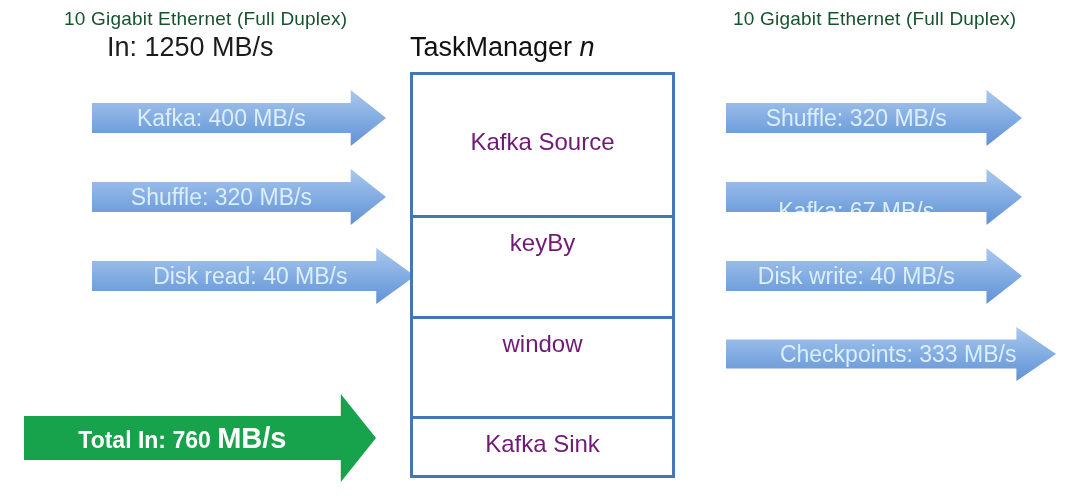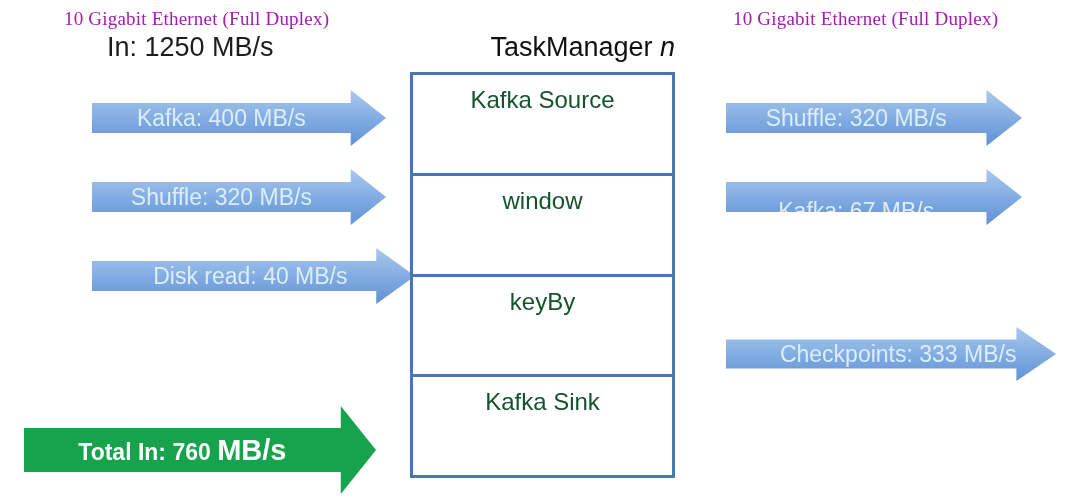--- a/index.html
+++ b/index.html
@@ -7,21 +7,21 @@
     position: relative;
     width: 1080px;
     height: 498px;
     background: #ffffff;
     overflow: hidden;
     font-family: "Liberation Sans", sans-serif;
     color: var(--text-dark, #212121);
   }
   
   .net-header { position: absolute; white-space: nowrap; }
-  .net-header .line1 { font-size: 19px; color: #a21caf; letter-spacing: 0.2px; font-family: Liberation Serif, serif; }
+  .net-header .line1 { font-size: 19px; color: #14532d; letter-spacing: 0.2px; }
   .net-header .line2 { font-size: 27px; color: #1c1c1c; margin-top: 2px; margin-left: 43px; }
   .net-header.left  { left: 64px;  top: 8px; }
   .net-header.right { left: 733px; top: 8px; }
 
   
   .arrow {
     position: absolute;
     display: flex;
     align-items: center;
     justify-content: center;
@@ -51,54 +51,55 @@
     font-size: 23px;
     padding-right: 10%;
     white-space: nowrap;
   }
   .arrow.green .unit { font-size: 29px; }
 
   
   .l-arrow1 { left: 78px; top: 90px;  width: 294px; height: 56px; }
   .l-arrow2 { left: 78px; top: 169px; width: 294px; height: 56px; }
   .l-arrow3 { left: 78px; top: 248px; width: 294px; height: 56px; padding-left: 29px; }
-  .l-green  { left: 10px; top: 406px; width: 352px; height: 88px; }
+  .l-green  { left: 10px; top: 394px; width: 352px; height: 88px; }
 
   
   .r-arrow1 { left: 712px; top: 90px;  width: 296px; height: 56px; }
   .r-arrow2 { left: 712px; top: 169px; width: 296px; height: 56px; align-items: flex-end; }
   .r-arrow3 { left: 712px; top: 248px; width: 296px; height: 56px; }
   .r-arrow4 { left: 712px; top: 327px; width: 330px; height: 54px; justify-content: flex-end; }
   .r-green  { left: 710px; top: 395px; width: 357px; height: 88px; }
 
   
   .tm-title {
     position: absolute;
     left: 410px; top: 32px; width: 265px;
-    text-align: right;
+    text-align: left;
     font-size: 27px;
     color: #111111;
     white-space: nowrap;
   }
   .tm-title .it { font-style: italic; }
   .tm-box {
     position: absolute;
     left: 410px; top: 72px;
     width: 259px; height: 400px;
     border: 3px solid var(--box-border, #4677b4);
     background: #ffffff;
     display: flex;
     flex-direction: column;
   }
   .tm-section {
     flex: 1;
     text-align: center;
     padding-top: 11px;
     font-size: 24px;
-    color: #14532d;
+    color: #701a75;
+    margin-top: 42px;
   }
   .tm-section + .tm-section { border-top: 3px solid var(--box-border, #4677b4); }
 </style>
 </head>
 <body>
 
 <div class="canvas">
 
   <div class="net-header left">
     <div class="line1">10 Gigabit Ethernet (Full Duplex)</div>
@@ -114,32 +115,35 @@
   <div class="arrow blue l-arrow3">
     <span class="arrow-label">Disk read: 40 MB/s</span>
   </div>
   <div class="arrow green l-green">
     <span class="arrow-label"><span>Total In: 760 </span><span class="unit">MB/s</span></span>
   </div>
 
   <div class="tm-title"><span>TaskManager </span><span class="it">n</span></div>
   <div class="tm-box">
     <div class="tm-section">Kafka Source</div>
+    <div class="tm-section">keyBy</div>
     <div class="tm-section">window</div>
-    <div class="tm-section">keyBy</div>
     <div class="tm-section">Kafka Sink</div>
   </div>
 
   <div class="net-header right">
     <div class="line1">10 Gigabit Ethernet (Full Duplex)</div>
   </div>
 
   <div class="arrow blue r-arrow1">
     <span class="arrow-label">Shuffle: 320 MB/s</span>
   </div>
   <div class="arrow blue r-arrow2">
     <span class="arrow-label">Kafka: 67 MB/s</span>
   </div>
+  <div class="arrow blue r-arrow3">
+    <span class="arrow-label">Disk write: 40 MB/s</span>
+  </div>
   <div class="arrow blue r-arrow4">
     <span class="arrow-label">Checkpoints: 333 MB/s</span>
   </div>
 
 </div>
 
 </body></html>

